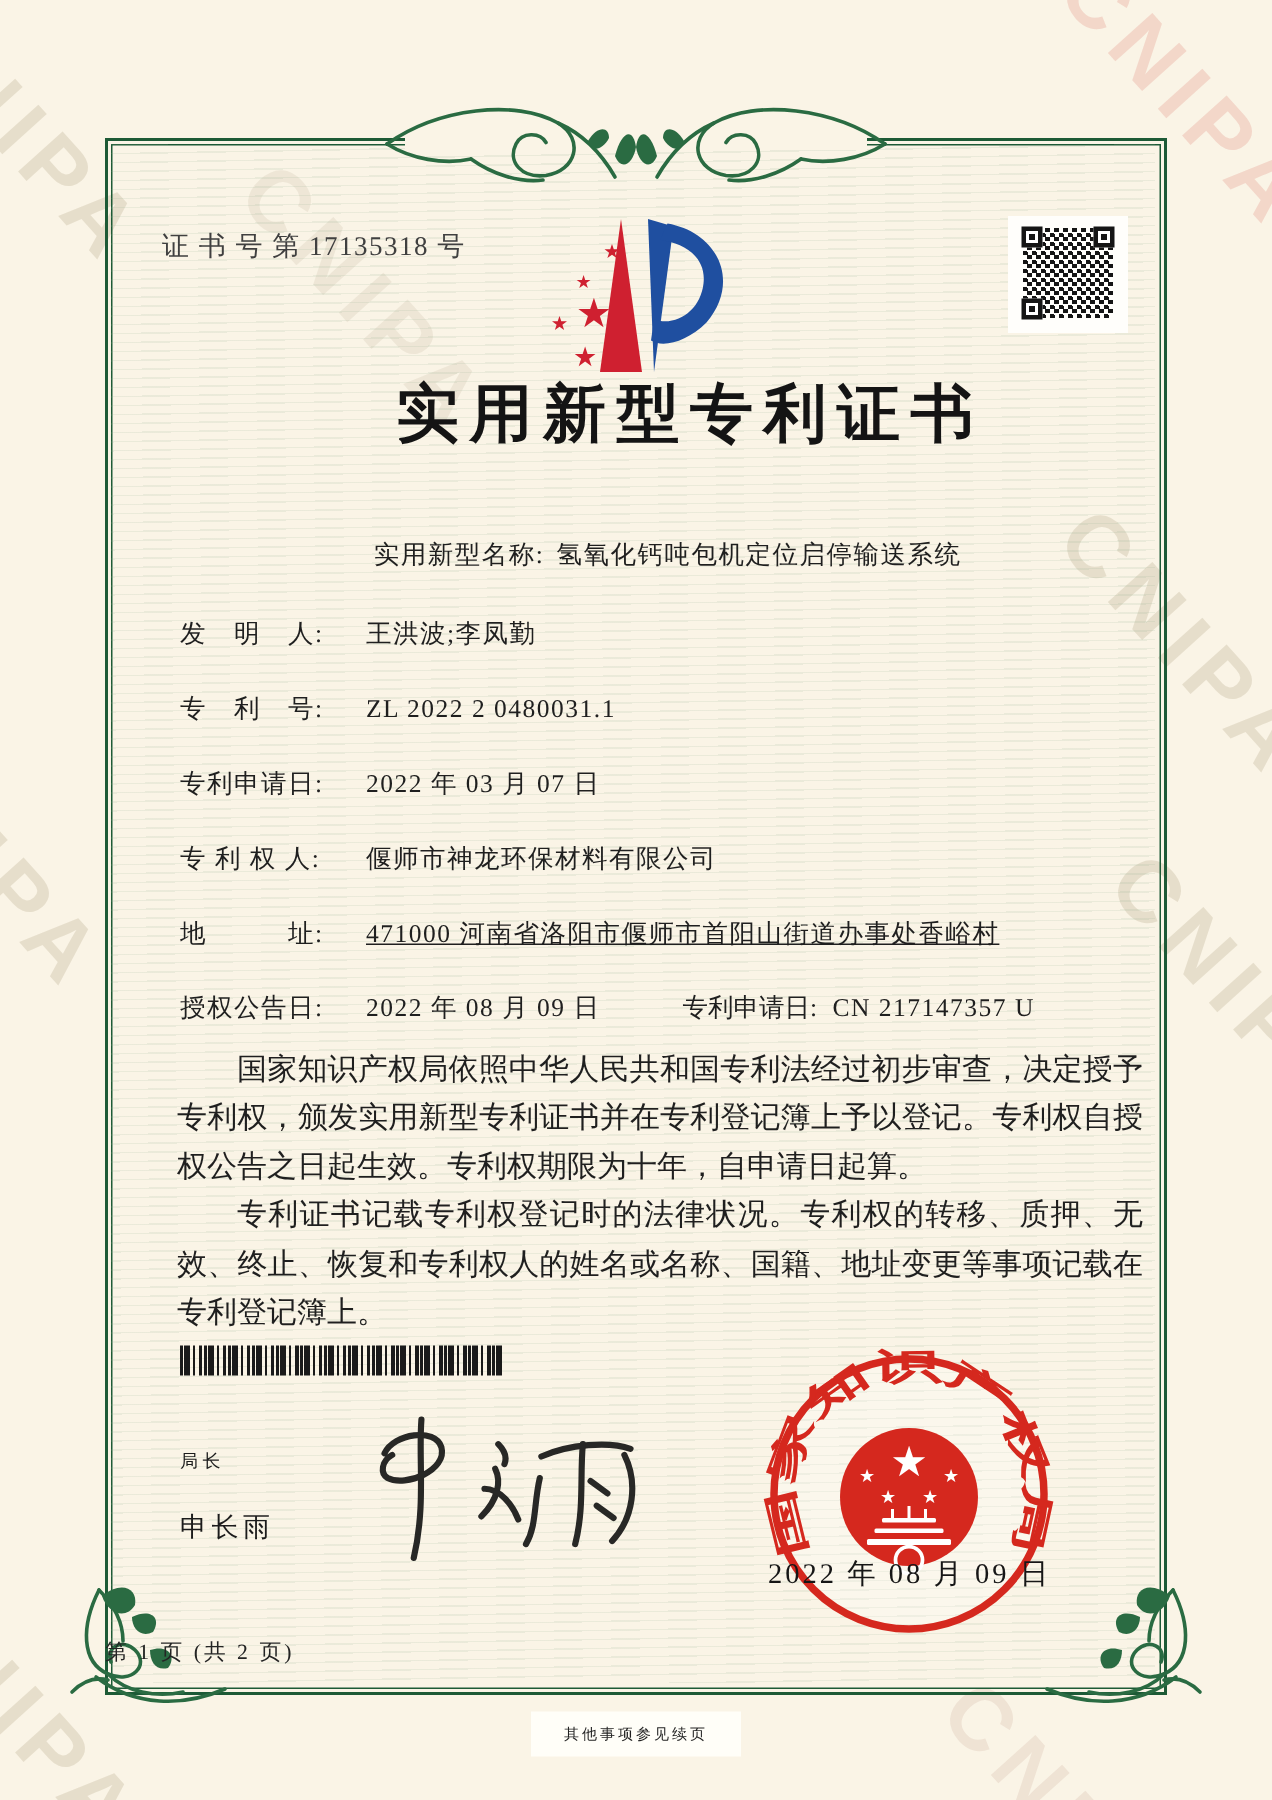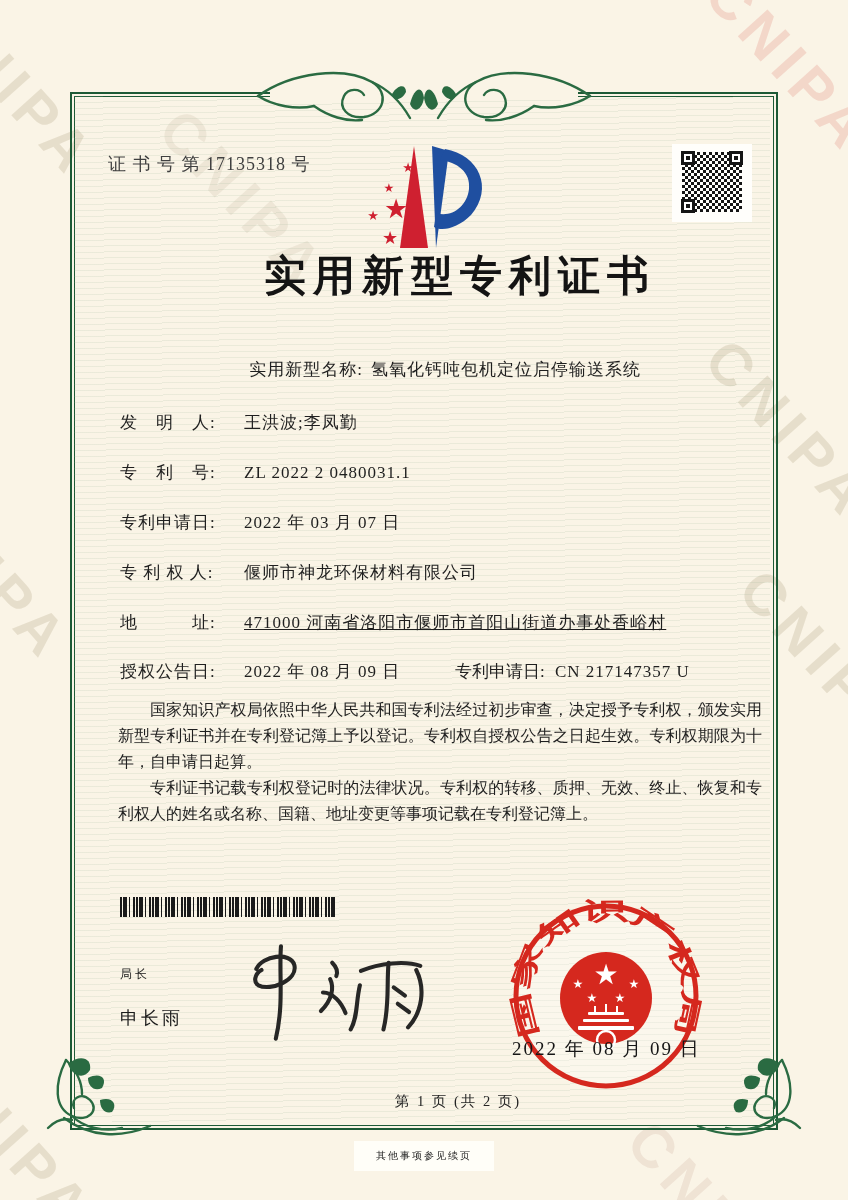--- a/index.html
+++ b/index.html
@@ -62,42 +62,42 @@
     position:absolute;left:70px;top:248px;width:704px;
     text-align:center;font-size:42px;font-weight:bold;
     letter-spacing:7px;color:#141414;margin-left:38px;
   }
   .frow{position:absolute;left:120px;width:648px;font-size:17px;color:#1f1f1f;white-space:nowrap;}
   .flabel{display:inline-block;width:118px;letter-spacing:1px;}
   .fvalue{margin-left:6px;letter-spacing:1px;}
   .grant2{position:absolute;left:335px;top:0;}
   .paras{
     position:absolute;left:118px;top:697px;width:644px;
-    font-size:16px;line-height:1.62;color:#1f1f1f;text-align:justify;
+    font-size:20px;line-height:1.62;color:#1f1f1f;text-align:justify;
   }
   .paras p{margin:0;text-indent:2em;}
   .barcode{
     position:absolute;left:120px;top:897px;width:216px;height:20px;
     background:repeating-linear-gradient(90deg,
       #1a1a1a 0 2px, rgba(0,0,0,0) 2px 3px,
       #1a1a1a 3px 7px, rgba(0,0,0,0) 7px 9px,
       #1a1a1a 9px 10px, rgba(0,0,0,0) 10px 13px,
       #1a1a1a 13px 15px, rgba(0,0,0,0) 15px 16px);
   }
   .signer-title{position:absolute;left:120px;top:966px;font-size:12px;letter-spacing:3px;color:#1b1b1b;}
   .signer-name{position:absolute;left:120px;top:1006px;font-size:18px;letter-spacing:3px;color:#1b1b1b;}
   .signature{position:absolute;left:242px;top:938px;width:205px;height:108px;}
   .seal{position:absolute;left:508px;top:898px;width:196px;height:196px;}
   .seal-date{
     position:absolute;left:512px;top:1036px;font-size:19px;
     letter-spacing:2px;color:#161616;white-space:nowrap;z-index:5;
   }
   .page-num{
-    position:absolute;left:70px;top:1092px;width:704px;text-align:center;
-    font-size:14.5px;letter-spacing:2px;color:#242424;padding-left:36px;
+    position:absolute;left:70px;top:1092px;width:704px;text-align:left;
+    font-size:14.5px;letter-spacing:2px;color:#242424;
   }
   .note{
     position:absolute;left:50%;top:1141px;transform:translateX(-50%);
     background:#fffef8;padding:8px 22px;font-size:10px;
     letter-spacing:2px;color:#1f1f1f;white-space:nowrap;z-index:4;
   }
   .ornament-top{position:absolute;left:244px;top:64px;width:360px;height:74px;z-index:3;}
   .corner{position:absolute;width:112px;height:92px;z-index:3;}
   .corner.bl{left:42px;top:1054px;}
   .corner.br{left:694px;top:1054px;transform:scaleX(-1);}

